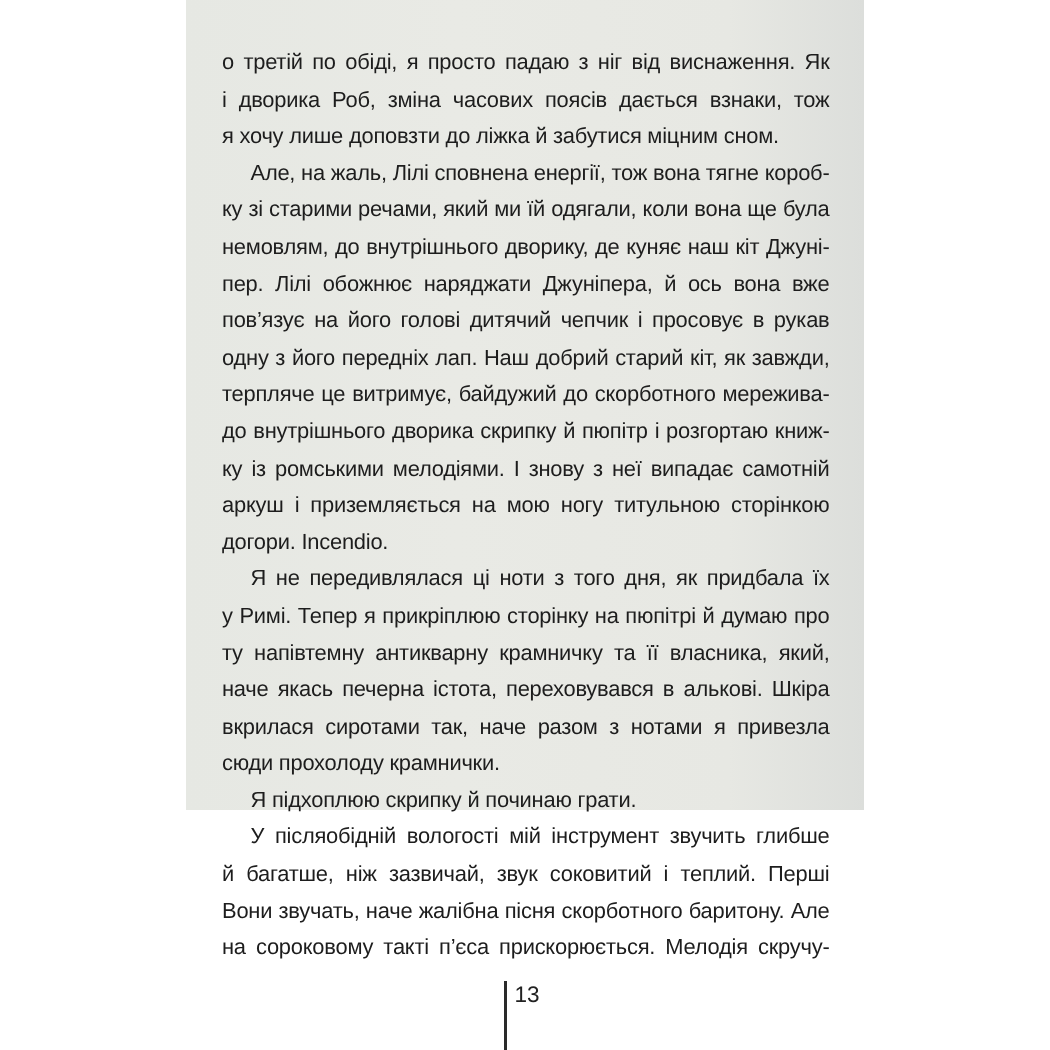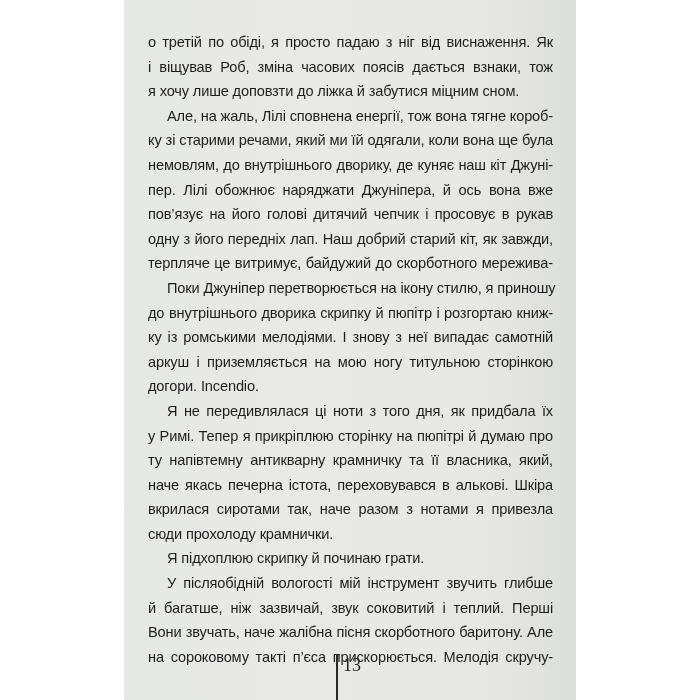--- a/index.html
+++ b/index.html
@@ -8,21 +8,21 @@
     width: 700px;
     height: 700px;
     background: #ffffff;
     overflow: hidden;
   }
   .page {
     position: absolute;
     left: 124px;
     top: 0;
     width: 452px;
-    height: 700px;
+    height: 540px;
     background: linear-gradient(90deg, #e6e8e3 0%, #e9eae5 40%, #e7e8e3 80%, #dcdedb 100%);
   }
   .text-column {
     position: absolute;
     left: 24px;
     top: 30px;
     width: 405px;
     font-family: "Liberation Sans", sans-serif;
     font-size: 14.6px;
     line-height: 24.6px;
@@ -55,44 +55,43 @@
     left: 0;
     top: 0;
     width: 2px;
     height: 46px;
     background: #2a2a2a;
   }
   .folio-number {
     position: absolute;
     left: 7px;
     top: 1px;
-    font-family: Liberation Serif, serif;
-    font-size: 18px;
+    font-family: Liberation Sans, sans-serif;
+    font-size: 15px;
     color: #222;
   }
 </style>
 </head>
 <body>
 
 <div class="page">
   <div class="text-column">
 
     <span class="line">о третій по обіді, я просто падаю з ніг від виснаження. Як</span>
-    <span class="line">і віщував Роб, зміна часових поясів дається взнаки, тож</span>
+    <span class="line">і дворика Роб, зміна часових поясів дається взнаки, тож</span>
     <span class="line last">я хочу лише доповзти до ліжка й забутися міцним сном.</span>
 
     <span class="line indent">Але, на жаль, Лілі сповнена енергії, тож вона тягне короб-</span>
     <span class="line">ку зі старими речами, який ми їй одягали, коли вона ще була</span>
     <span class="line">немовлям, до внутрішнього дворику, де куняє наш кіт Джуні-</span>
     <span class="line">пер. Лілі обожнює наряджати Джунiпера, й ось вона вже</span>
     <span class="line">пов’язує на його голові дитячий чепчик і просовує в рукав</span>
     <span class="line">одну з його передніх лап. Наш добрий старий кіт, як завжди,</span>
     <span class="line">терпляче це витримує, байдужий до скорботного мережива-</span>
 
-    <span class="line indent">Поки Джуніпер перетворюється на ікону стилю, я приношу</span>
     <span class="line">до внутрішнього дворика скрипку й пюпітр і розгортаю книж-</span>
     <span class="line">ку із ромськими мелодіями. І знову з неї випадає самотній</span>
     <span class="line">аркуш і приземляється на мою ногу титульною сторінкою</span>
     <span class="line last"><span>догори.</span> <span class="italic">Incendio.</span></span>
 
     <span class="line indent">Я не передивлялася ці ноти з того дня, як придбала їх</span>
     <span class="line">у Римі. Тепер я прикріплюю сторінку на пюпітрі й думаю про</span>
     <span class="line">ту напівтемну антикварну крамничку та її власника, який,</span>
     <span class="line">наче якась печерна істота, переховувався в алькові. Шкіра</span>
     <span class="line">вкрилася сиротами так, наче разом з нотами я привезла</span>

